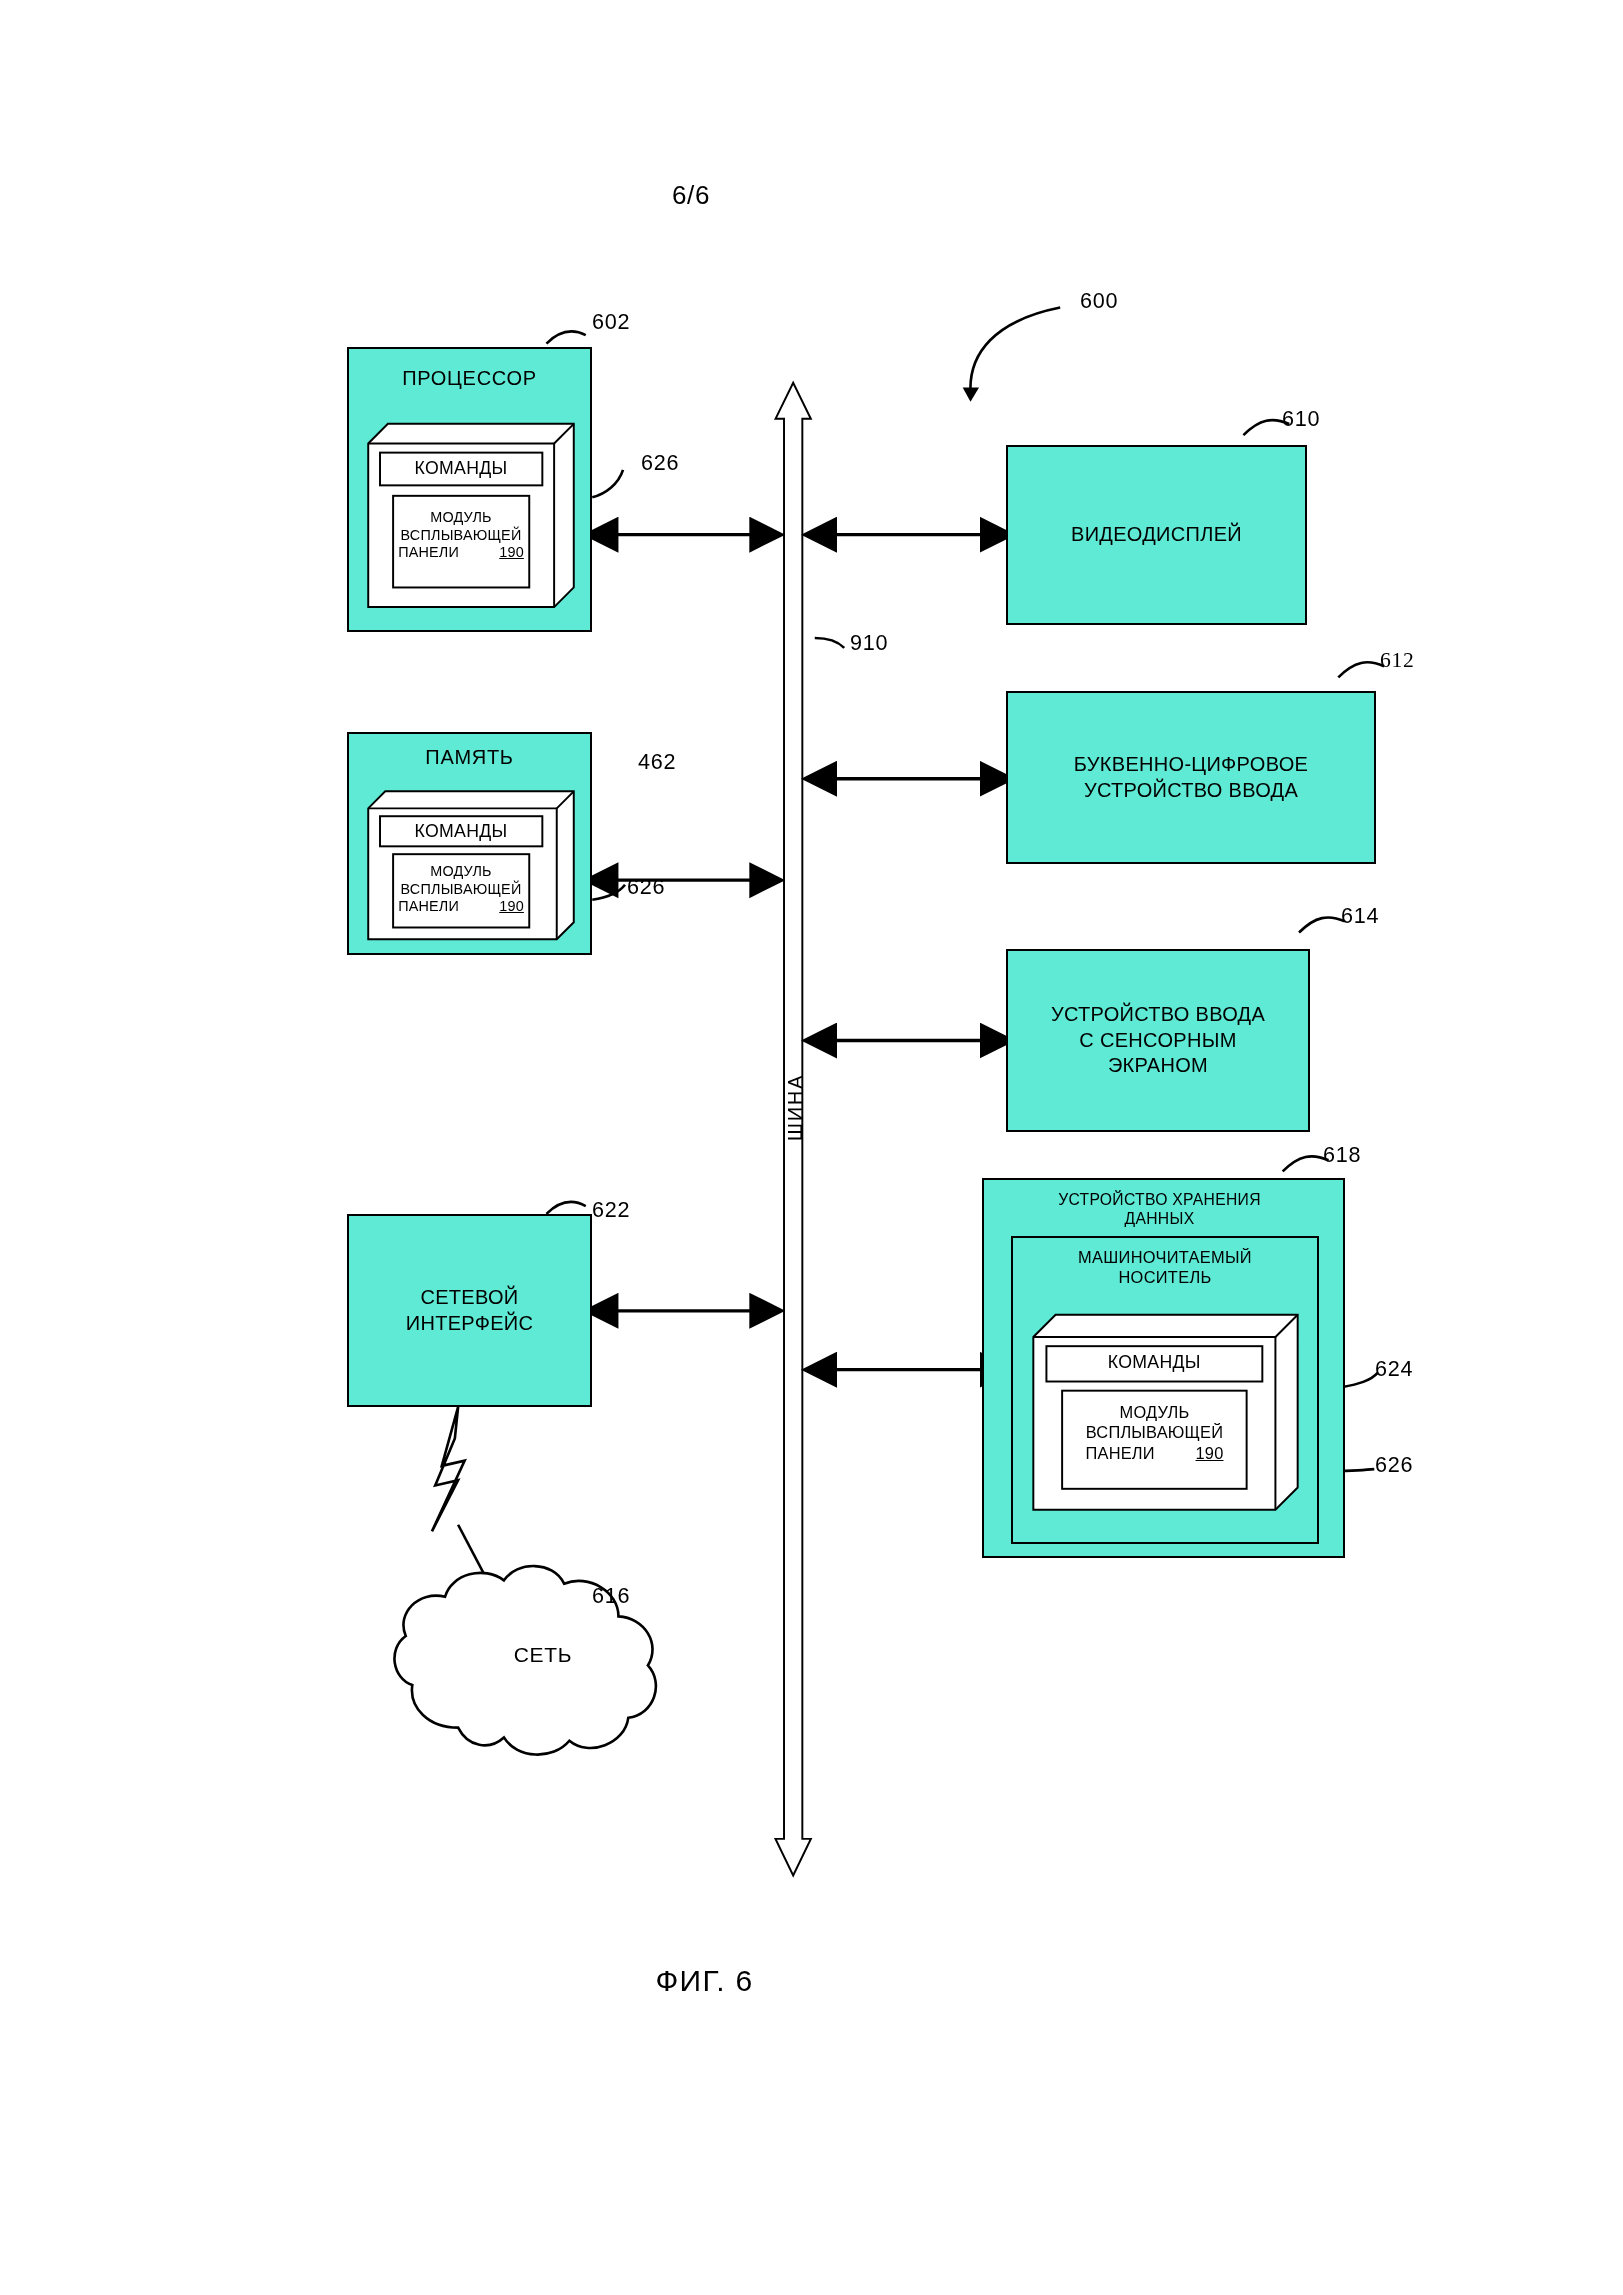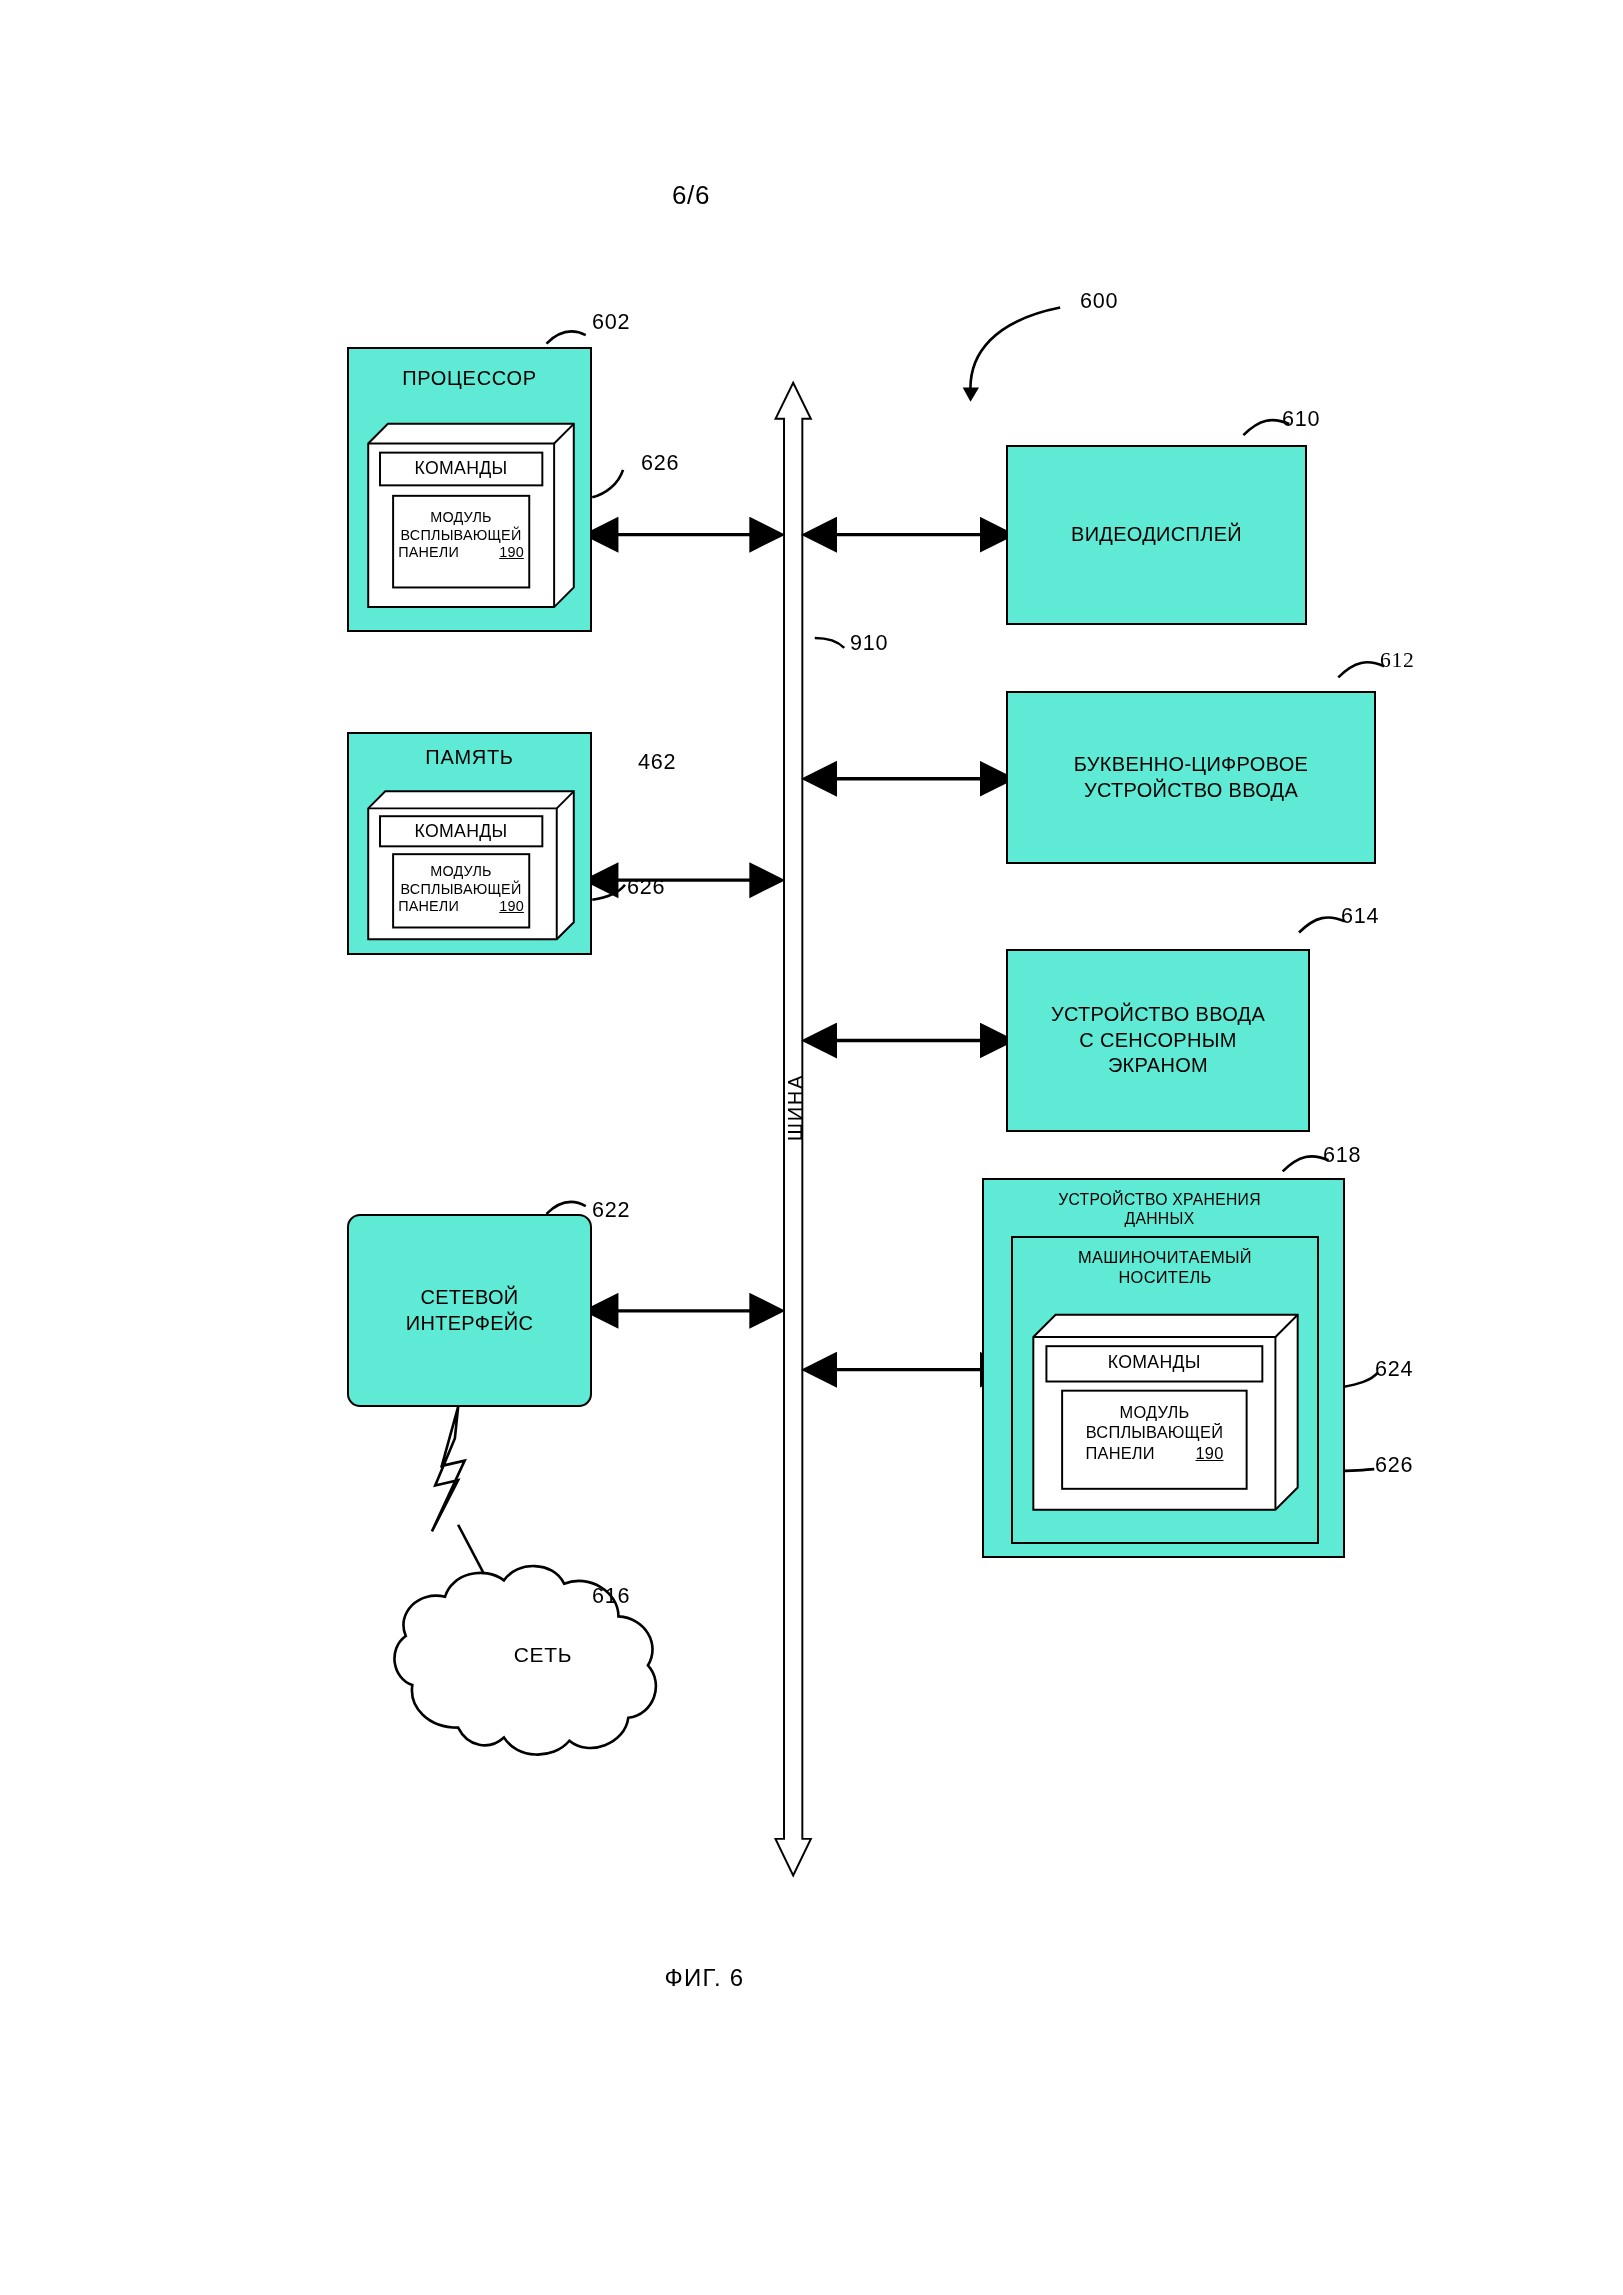--- a/index.html
+++ b/index.html
@@ -11,21 +11,21 @@
     overflow:hidden;
   }
   .page { position:absolute; inset:0; }
 
   .page-num {
     position:absolute; top:180px; left:0; width:1382px;
     text-align:center; font-size:26px; letter-spacing:0.7px;
   }
   .fig-caption {
     position:absolute; top:1964px; left:0; width:1409px;
-    text-align:center; font-size:24px; letter-spacing:1.3px;
+    text-align:center; font-size:30px; letter-spacing:1.3px;
   }
 
   
   .box {
     position:absolute;
     border:2px solid #000;
     background:#5eead4;
     box-sizing:border-box;
     display:flex;
     align-items:center;
@@ -208,21 +208,21 @@
     </svg>
     <div style="position:absolute; left:17px; top:39px; width:162px; text-align:center; font-size:17.7px; letter-spacing:0.3px;">КОМАНДЫ</div>
     <div style="position:absolute; left:30px; top:81px; width:136px; text-align:center; font-size:14.4px; line-height:1.22; letter-spacing:0.2px;">
       <span>МОДУЛЬ</span><br>
       <span>ВСПЛЫВАЮЩЕЙ</span><br>
       <span>ПАНЕЛИ</span>
       <span class="underline">190</span>
     </div>
   </div>
 
-  <div class="box" style="left:347px; top:1214px; width:245px; height:193px;border-radius:13px;">
+  <div class="box" style="left:347px; top:1214px; width:245px; height:193px;">
     <div class="pad">
       <span>СЕТЕВОЙ</span><br>
       <span>ИНТЕРФЕЙС</span>
     </div>
   </div>
 
   <div style="position:absolute; left:458px; top:1643px; width:170px; text-align:center; font-size:21px; letter-spacing:0.7px;">СЕТЬ</div>
 
   <div class="box" style="left:1006px; top:445px; width:301px; height:180px;">
     <div class="pad">ВИДЕОДИСПЛЕЙ</div>

